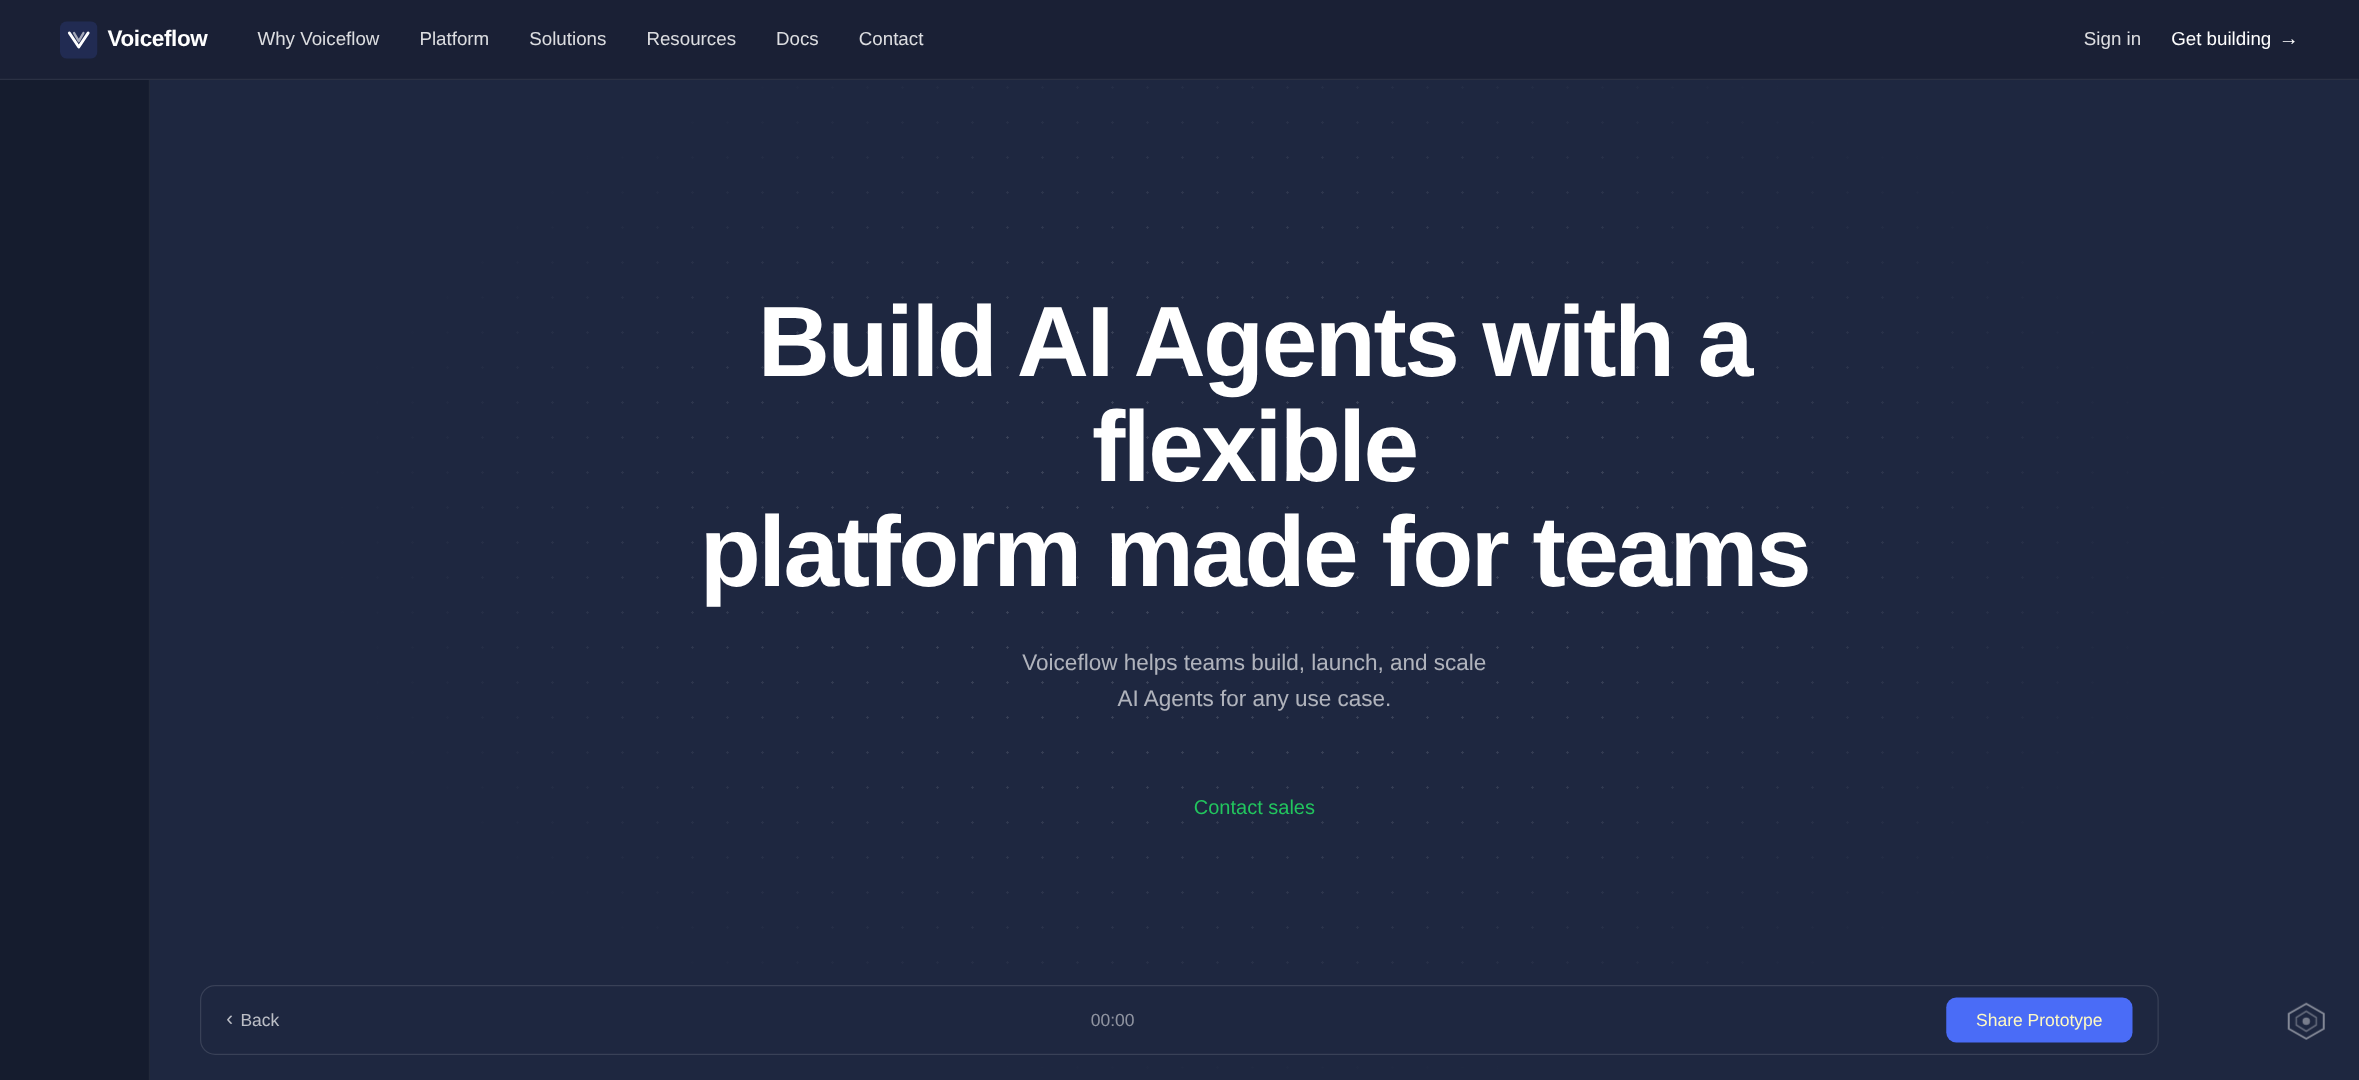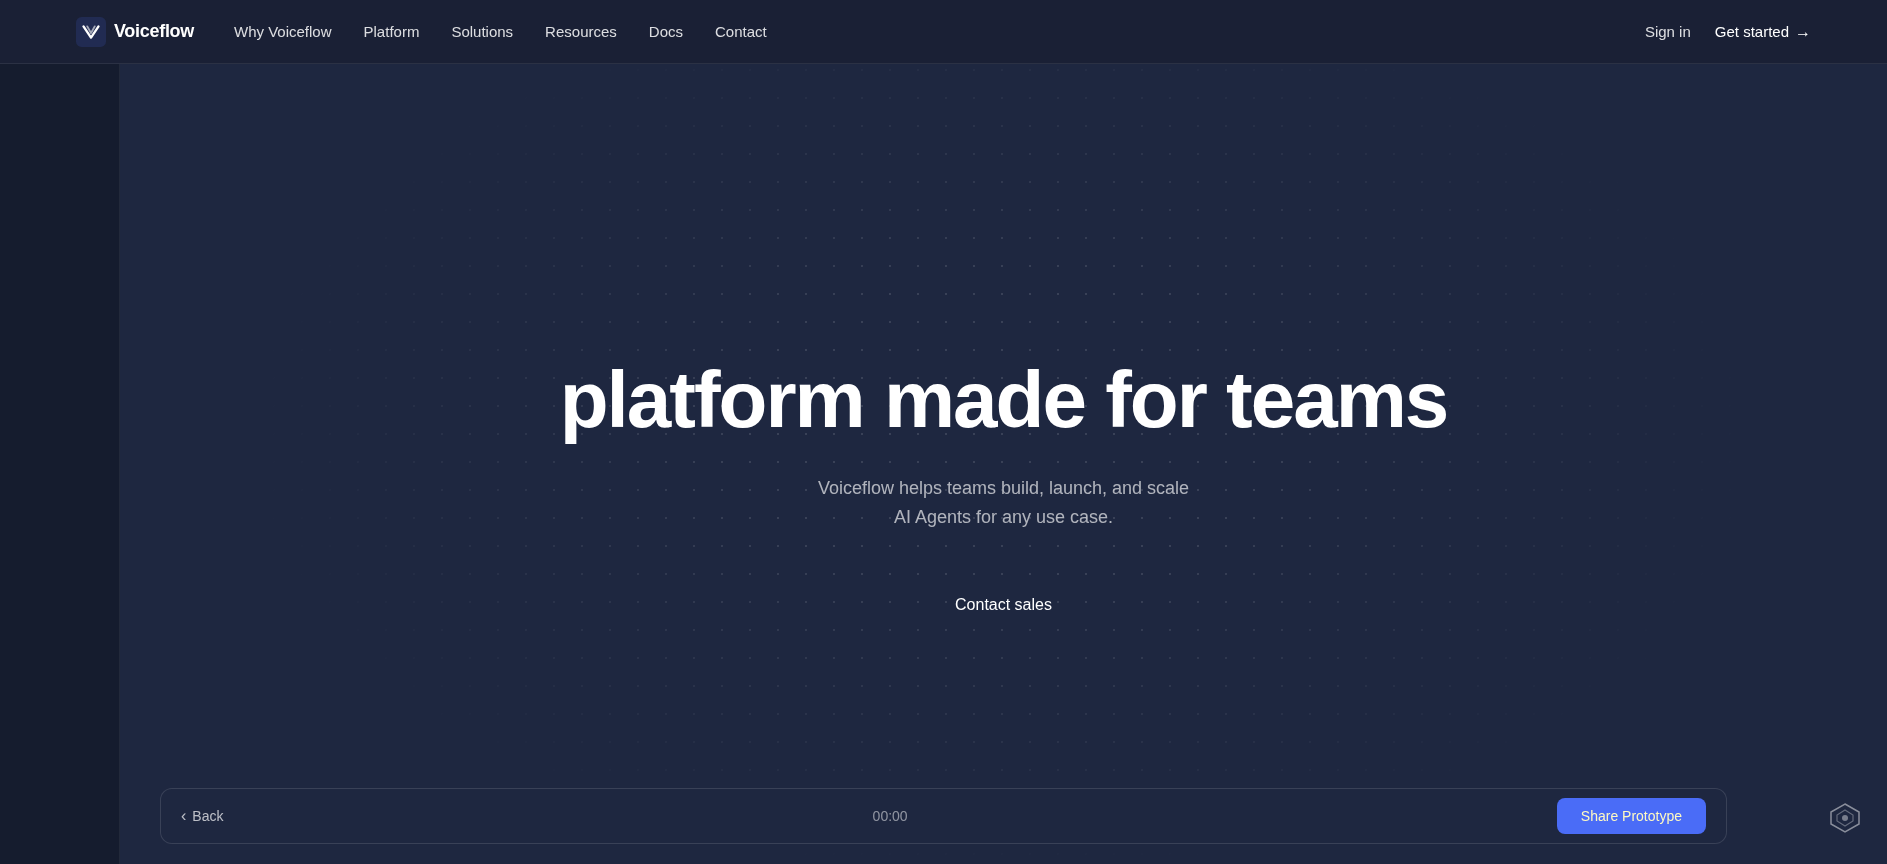--- a/index.html
+++ b/index.html
@@ -17,21 +17,21 @@
       position: fixed;
       top: 0;
       left: 0;
       right: 0;
       height: 64px;
       background-color: #1a2035;
       border-bottom: 1px solid rgba(255,255,255,0.08);
       display: flex;
       align-items: center;
       justify-content: space-between;
-      padding: 0 76px;
+      padding: 0 48px;
       z-index: 100;
     }
 
     .nav-left {
       display: flex;
       align-items: center;
       gap: 40px;
     }
 
     .logo-area {
@@ -180,21 +180,21 @@
       border-radius: 32px;
       padding: 16px 32px;
       font-size: 16px;
       font-weight: 500;
       cursor: pointer;
       transition: background 0.2s;
     }
 
     .contact-sales-btn {
       background: none;
-      color: #ffffff;
+      color: #22c55e;
       border: none;
       font-size: 16px;
       font-weight: 500;
       cursor: pointer;
       padding: 16px 8px;
     }
 
     
     .left-sidebar {
       position: fixed;
@@ -294,30 +294,30 @@
       <a class="nav-link">Platform</a>
       <a class="nav-link">Solutions</a>
       <a class="nav-link">Resources</a>
       <a class="nav-link">Docs</a>
       <a class="nav-link">Contact</a>
     </div>
   </div>
   <div class="nav-right">
     <a class="sign-in-btn">Sign in</a>
     <a class="get-started-btn">
-      <span>Get started</span>
+      <span>Get building</span>
       <span class="get-started-arrow">→</span>
     </a>
   </div>
 </nav>
 
 <section class="hero">
   <div class="hero-content">
     <h1 class="hero-title">
-      <br>
+      <span>Build AI Agents with a flexible</span><br>
       <span>platform made for teams</span>
     </h1>
     <p class="hero-subtitle">
       <span>Voiceflow helps teams build, launch, and scale</span><br>
       <span>AI Agents for any use case.</span>
     </p>
     <div class="hero-buttons">
       <button class="contact-sales-btn">Contact sales</button>
     </div>
   </div>

